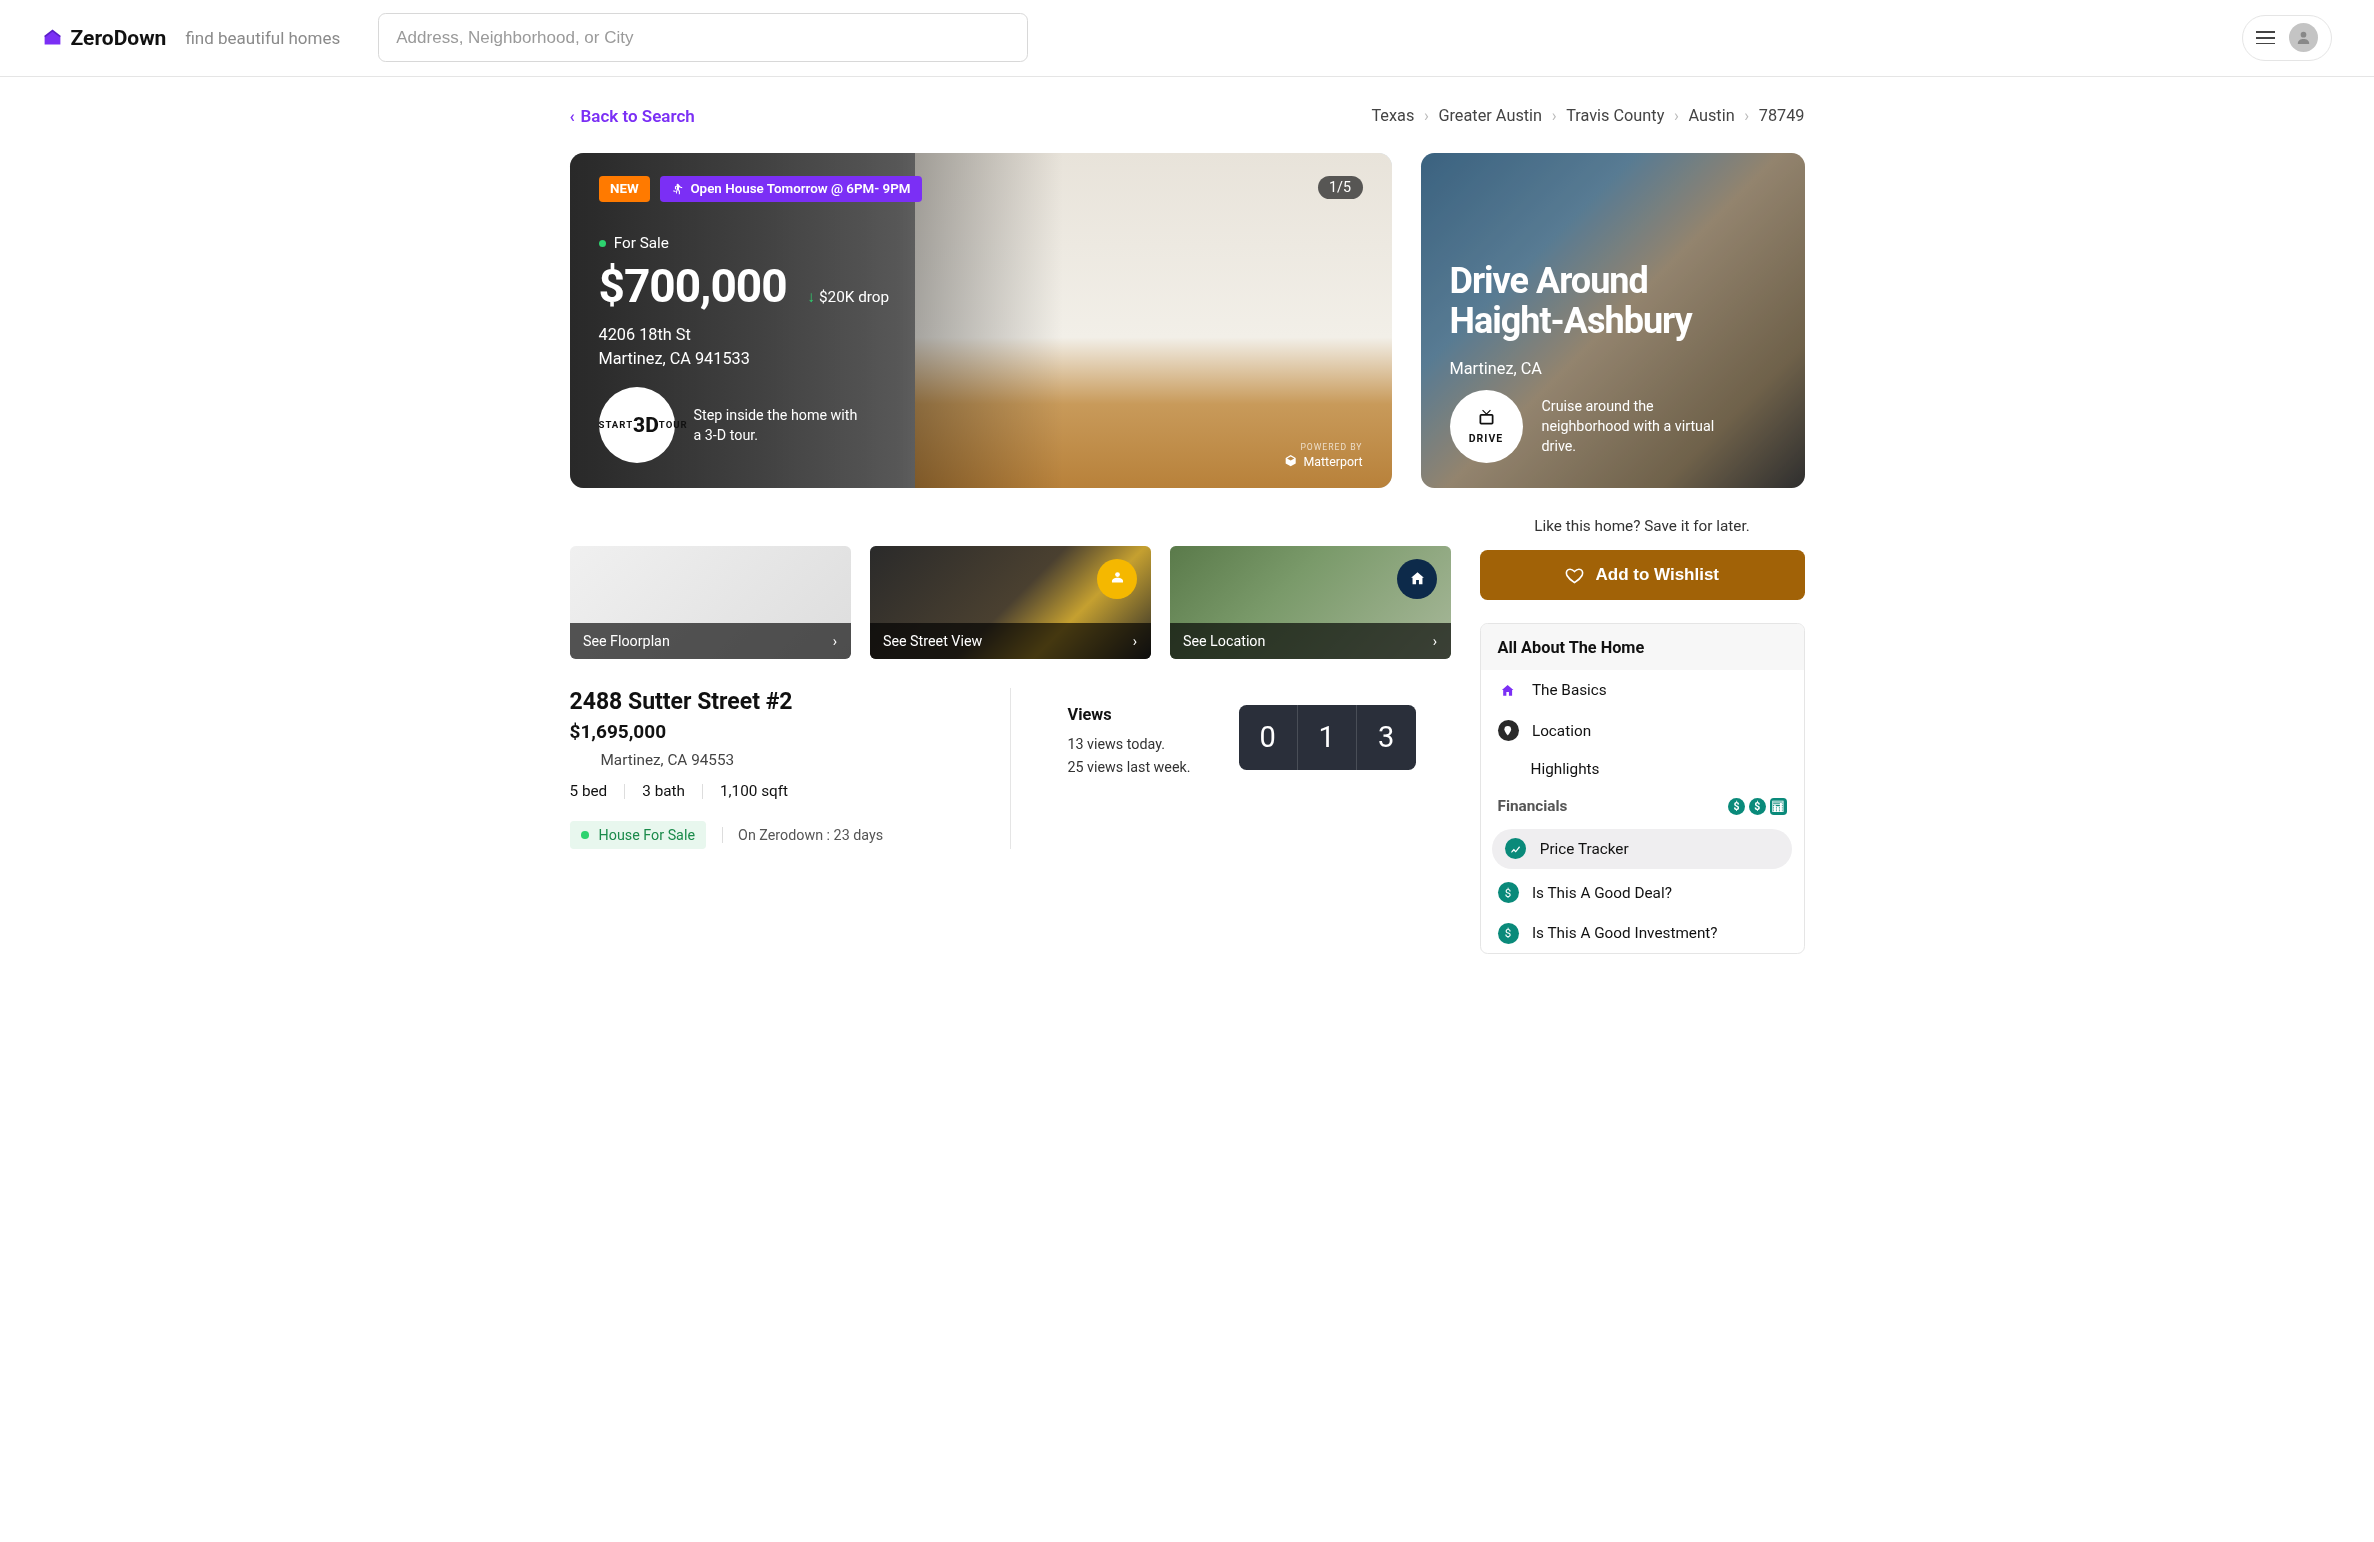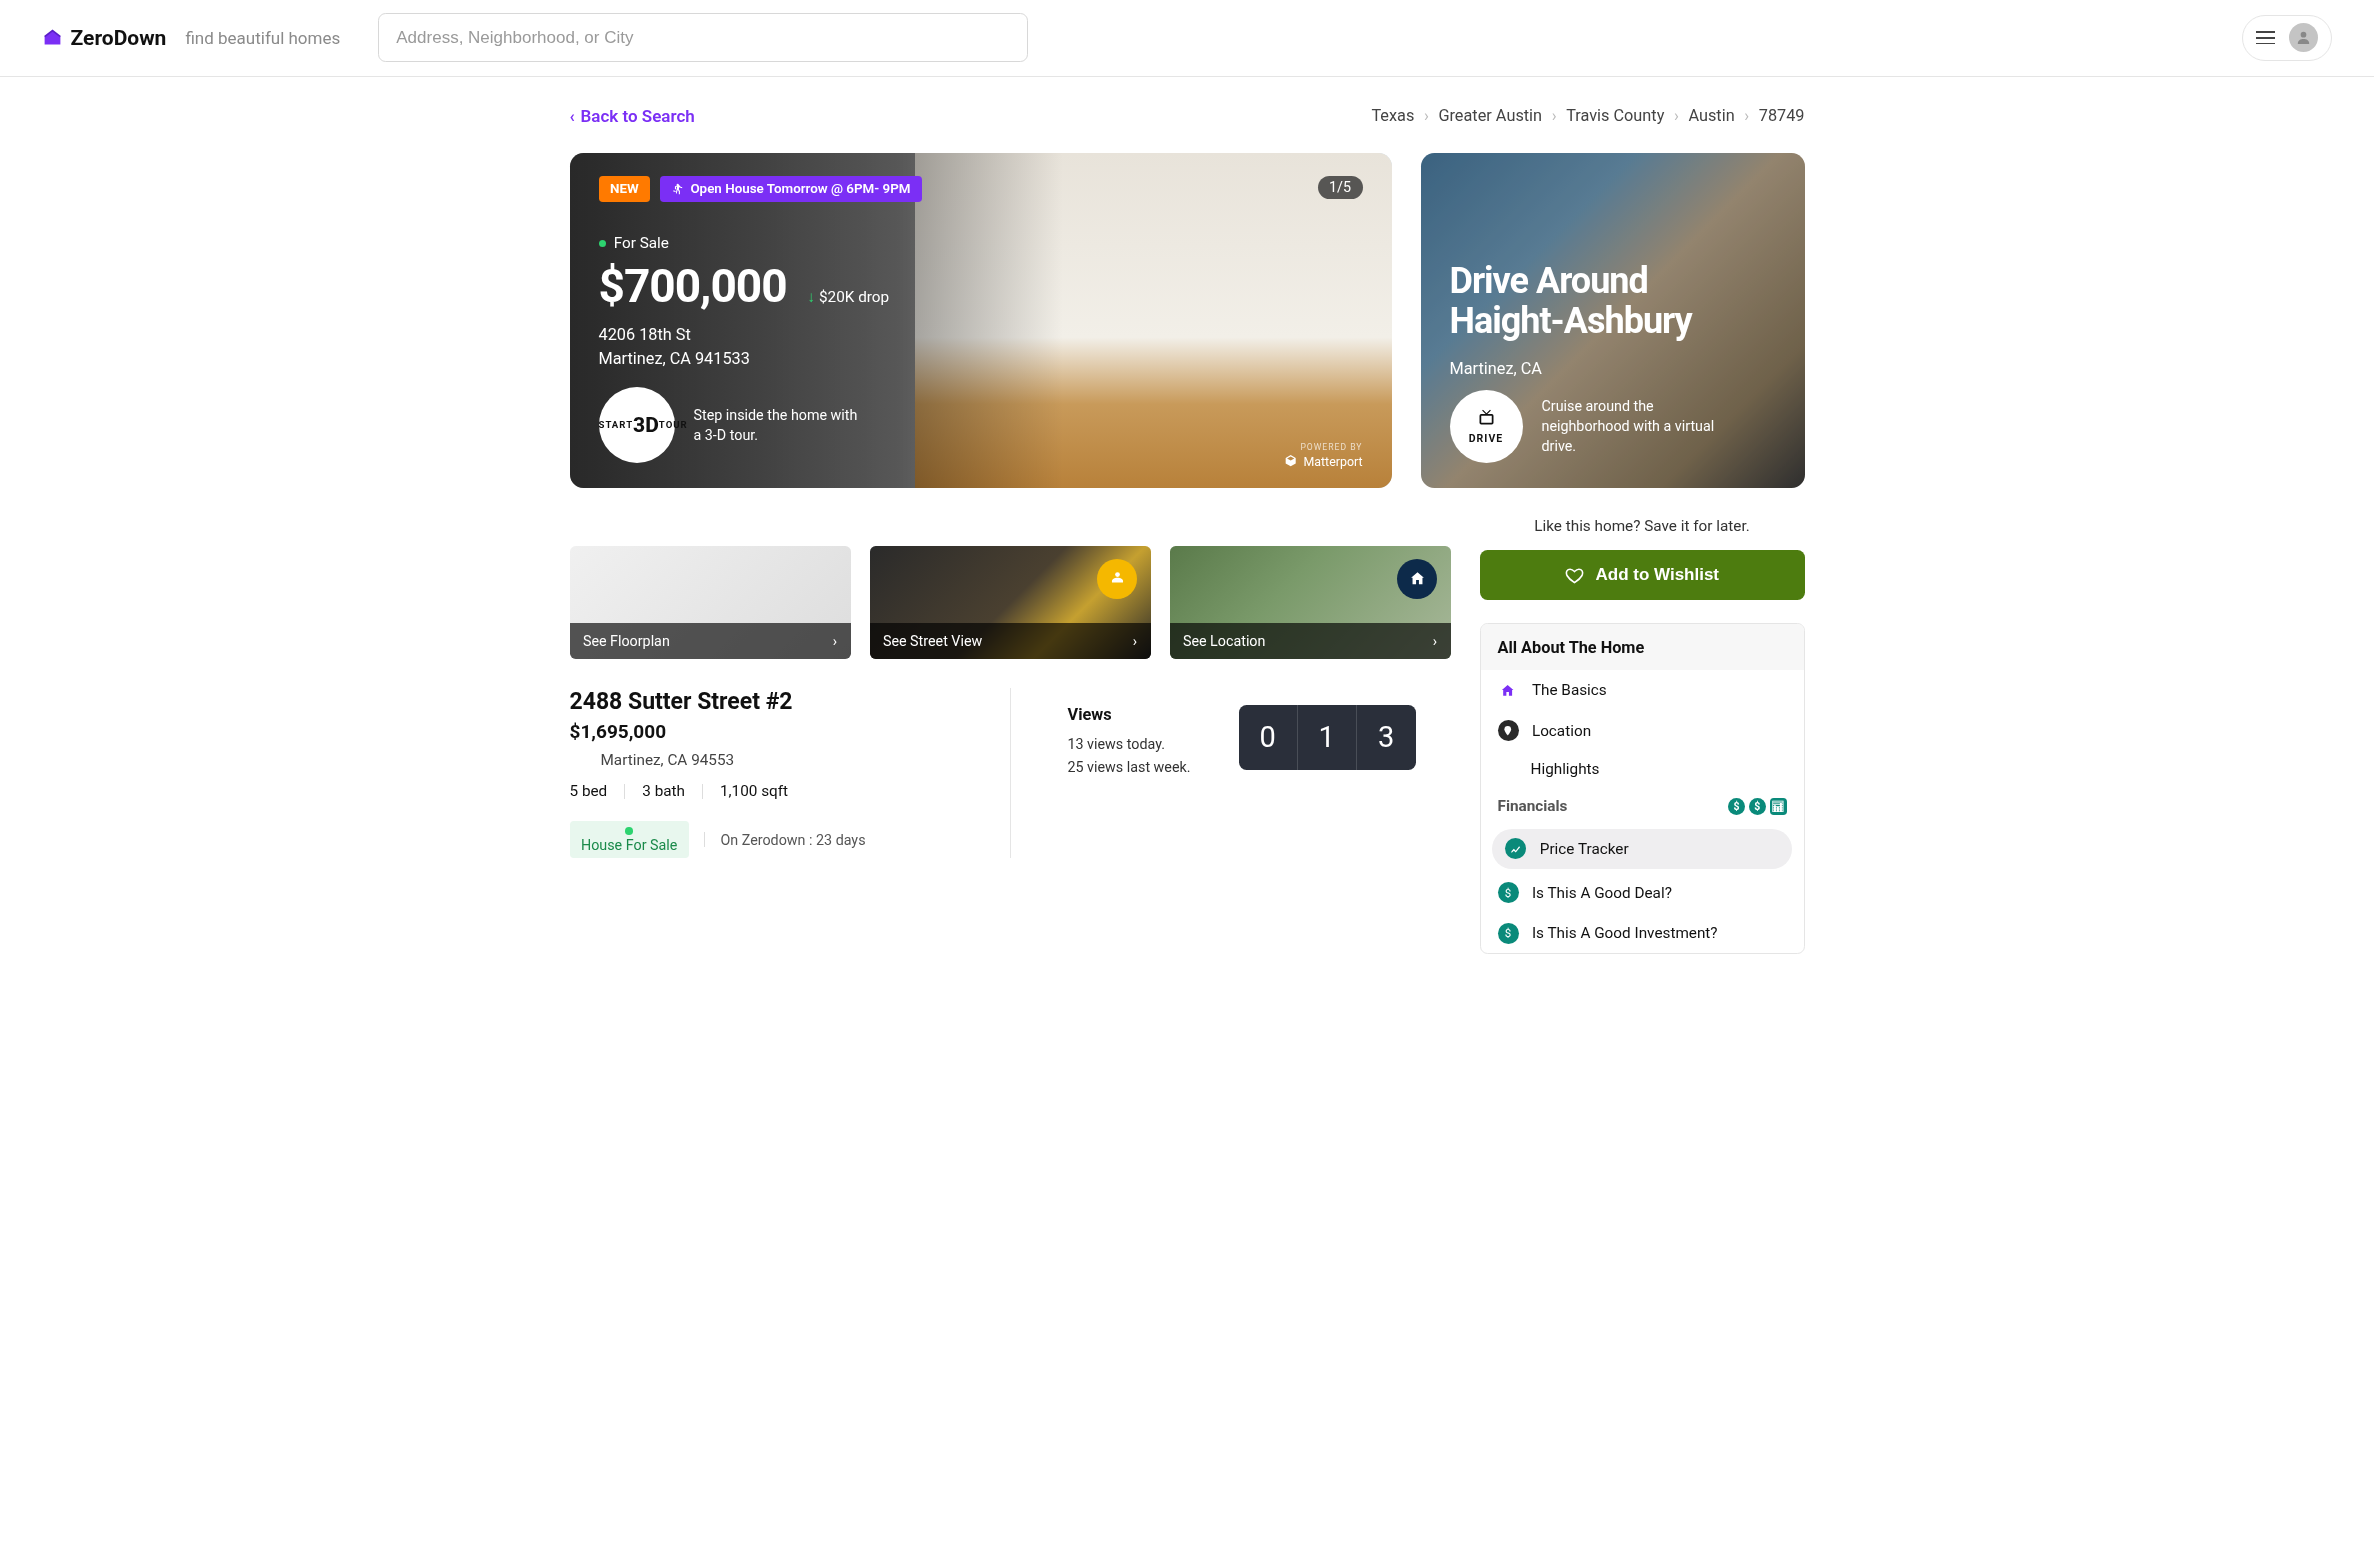--- a/index.html
+++ b/index.html
@@ -63,31 +63,31 @@
 .thumb-icon-yellow { background: #f5b800; }
 .thumb-icon-dark { background: #0d2a4a; }
 .lower-row { display: grid; grid-template-columns: 468px 464px 1fr; gap: 0; margin-top: 29px; }
 .details-col { padding-right: 29px; }
 .details-col h2 { font-size: 23px; font-weight: 700; }
 .details-price { font-size: 19px; font-weight: 700; margin-top: 5.7px; }
 .details-addr { font-size: 15.3px; color: #444; margin-top: 7.6px; padding-left: 31px; }
 .details-stats { display: flex; gap: 17px; margin-top: 13.4px; font-size: 15.3px; align-items: center; }
 .stat-sep { width: 1px; height: 15.3px; background: #ddd; }
 .tag-row { display: flex; gap: 15.3px; align-items: center; margin-top: 21px; }
-.sale-tag { background: #e8f7ee; color: #1a8a4a; padding: 5.7px 11.5px; border-radius: 3.8px; font-size: 14.3px; display: flex; align-items: center; gap: 2px; flex-direction: column; }
+.sale-tag { background: #e8f7ee; color: #1a8a4a; padding: 5.7px 11.5px; border-radius: 3.8px; font-size: 14.3px; display: flex; align-items: center; gap: 10px; }
 .zd-days { font-size: 14.3px; color: #555; }
 .views-col { border-left: 1px solid #e5e5e5; padding-left: 57px; display: flex; align-items: flex-start; gap: 48px; padding-top: 17px; }
 .views-text h4 { font-size: 16.3px; font-weight: 700; margin-bottom: 9.6px; }
 .views-text p { font-size: 14.3px; color: #333; line-height: 1.6; }
 .counter { display: flex; background: #2a2f3a; border-radius: 7.6px; overflow: hidden; }
 .counter-cell { width: 59px; height: 65px; display: flex; align-items: center; justify-content: center; color: #fff; font-size: 29px; font-weight: 400; border-right: 1px solid rgba(255,255,255,0.15); }
 .counter-cell:last-child { border-right: none; }
 .right-col { }
 .save-text { text-align: center; font-size: 15.3px; color: #333; }
-.wishlist-btn { margin-top: 15.3px; background: #4d7c0f; color: #fff; border: none; border-radius: 7.6px; padding: 15.3px; font-size: 17px; font-weight: 600; width: 100%; display: flex; align-items: center; justify-content: center; gap: 11.5px; cursor: pointer; }
+.wishlist-btn { margin-top: 15.3px; background: #a16207; color: #fff; border: none; border-radius: 7.6px; padding: 15.3px; font-size: 17px; font-weight: 600; width: 100%; display: flex; align-items: center; justify-content: center; gap: 11.5px; cursor: pointer; }
 .nav-panel { margin-top: 23px; border: 1px solid #e5e5e5; border-radius: 7.6px; overflow: hidden; font-size: 15.3px; }
 .nav-header { background: #f7f7f7; padding: 13.4px 17px; font-size: 16.3px; font-weight: 700; }
 .nav-item { padding: 9.6px 17px; display: flex; align-items: center; gap: 13.4px; cursor: pointer; }
 .nav-item.indent { padding-left: 50px; }
 .nav-item.active { background: #efeef0; border-radius: 23px; margin: 3.8px 11.5px; padding: 9.6px 13.4px; }
 .nav-section { padding: 9.6px 17px; font-size: 15.3px; font-weight: 700; color: #555; display: flex; justify-content: space-between; align-items: center; }
 .nav-icon { width: 21px; height: 21px; border-radius: 50%; display: flex; align-items: center; justify-content: center; font-size: 11.5px; flex-shrink: 0; }
 .icon-purple { color: #7b2ff5; }
 .icon-dark { background: #2a2a2a; color: #fff; }
 .icon-teal { background: #0a8a7a; color: #fff; }

